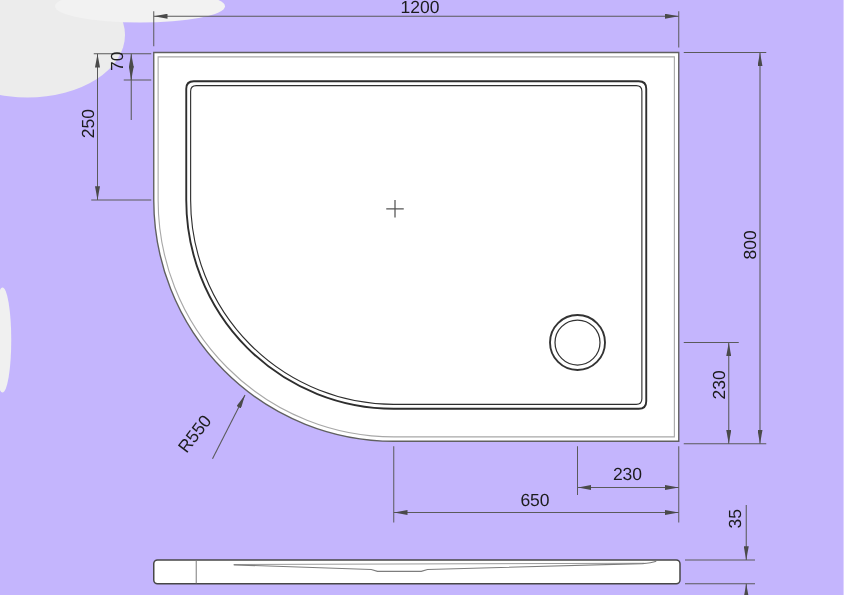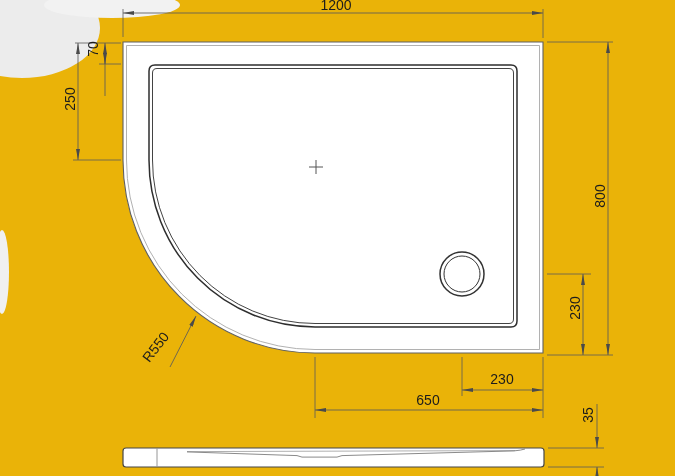--- a/index.html
+++ b/index.html
@@ -1,19 +1,19 @@
 <!DOCTYPE html>
 <html><head>
 <meta charset="utf-8">
 <style>
   html,body{margin:0;padding:0;background:#fff;}
   .sheet{
     position:relative;
     width:675px;height:476px;
-    background:#eab308;
+    background:#c4b5fd;
     font-family:"Liberation Sans", sans-serif;
     overflow:hidden;
   }
   svg{display:block}
   .dimtext{
     font-family:"Liberation Sans", sans-serif;
     font-size:14px;
     fill:#1c1c1c;
   }
 </style>

